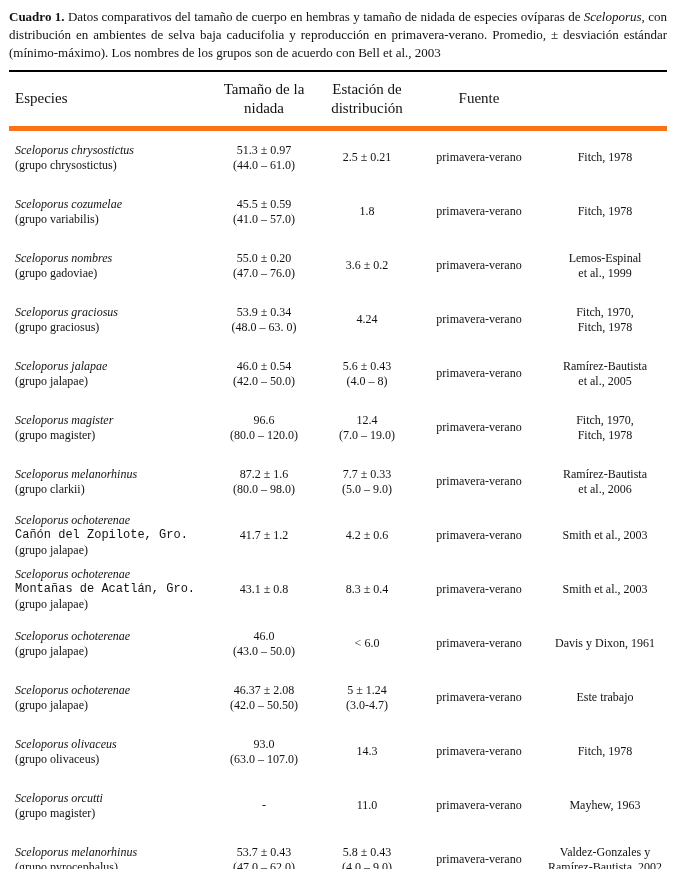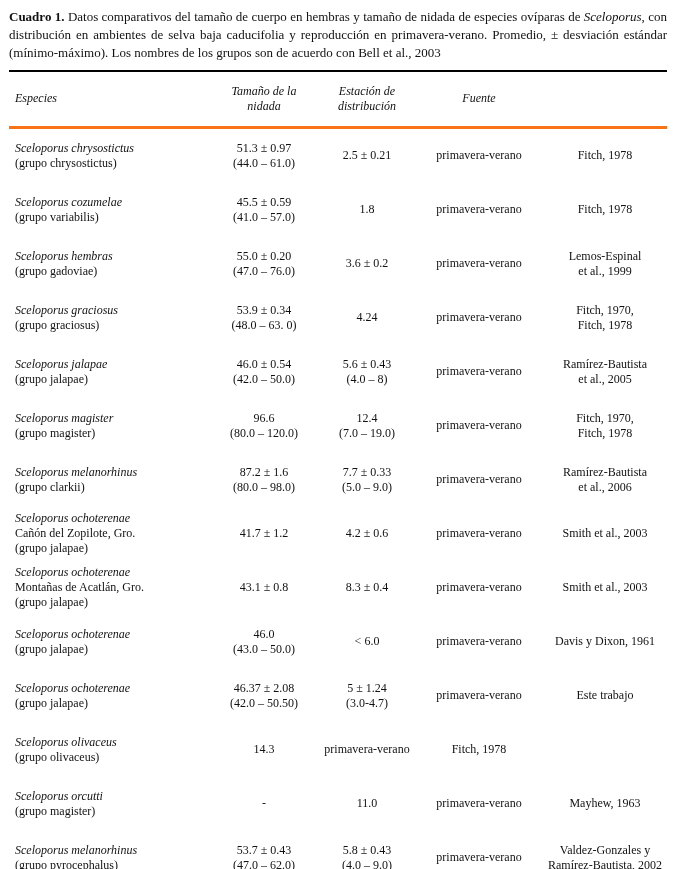--- a/index.html
+++ b/index.html
@@ -26,23 +26,22 @@
   .caption i { font-style: italic; }
 
   .datatable {
     width: 658px;
     border-top: 2px solid #000;
     border-bottom: 2px solid #000;
   }
   .thead {
     display: grid;
     grid-template-columns: 200px 110px 96px 128px 124px;
-    border-bottom: 3px solid #f97316;
-    font-style: italic;
-    font-size: 12px;
+    border-bottom: 5px solid #f97316;
+    font-size: 15px;
     align-items: center;
     min-height: 46px;
     padding: 4px 0;
   }
   .thead .cell { text-align: center; line-height: 1.25; }
   .thead .h-species { text-align: left; padding-left: 6px; }
   .thead .hspan { display: inline-block; max-width: 88px; }
 
   .tbody { display: block; }
   .trow {
@@ -50,21 +49,21 @@
     grid-template-columns: 200px 110px 96px 128px 124px;
     align-items: center;
     min-height: 50px;
     font-size: 12px;
     line-height: 1.25;
     padding: 2px 0;
   }
   .trow .cell { text-align: center; }
   .trow .c-species { text-align: left; padding-left: 6px; }
   .sp-name { display: block; font-style: italic; }
-  .sp-loc  { display: block; }
+  .sp-loc  { display: block; font-family: Liberation Mono, monospace; }
   .sp-group{ display: block; }
   .stack span { display: block; }
   .c-source .src { display: inline-block; white-space: pre-line; }
 </style>
 </head>
 <body>
 
 <div class="page">
 
   <p class="caption"><b>Cuadro 1.</b><span> Datos comparativos del tamaño de cuerpo en hembras y tamaño de nidada de especies ovíparas de </span><i>Sceloporus</i><span>, con distribución en ambientes de selva baja caducifolia y reproducción en primavera-verano. Promedio, ± desviación estándar (mínimo-máximo). Los nombres de los grupos son de acuerdo con Bell et al., 2003</span></p>
@@ -118,21 +117,21 @@
     <div class="cell">
       <span>primavera-verano</span>
     </div>
     <div class="cell c-source">
       <span class="src">Fitch, 1978</span>
     </div>
   </div>
 
   <div class="trow">
     <div class="cell c-species">
-      <span class="sp-name">Sceloporus hembras</span>
+      <span class="sp-name">Sceloporus nombres</span>
 
       <span class="sp-group">(grupo gadoviae)</span>
     </div>
     <div class="cell stack">
       <span>55.0 ± 0.20</span>
       <span>(47.0 – 76.0)</span>
     </div>
     <div class="cell stack">
       <span>3.6 ± 0.2</span>
 
@@ -326,20 +325,24 @@
     </div>
   </div>
 
   <div class="trow">
     <div class="cell c-species">
       <span class="sp-name">Sceloporus olivaceus</span>
 
       <span class="sp-group">(grupo olivaceus)</span>
     </div>
     <div class="cell stack">
+      <span>93.0</span>
+      <span>(63.0 – 107.0)</span>
+    </div>
+    <div class="cell stack">
       <span>14.3</span>
 
     </div>
     <div class="cell">
       <span>primavera-verano</span>
     </div>
     <div class="cell c-source">
       <span class="src">Fitch, 1978</span>
     </div>
   </div>

